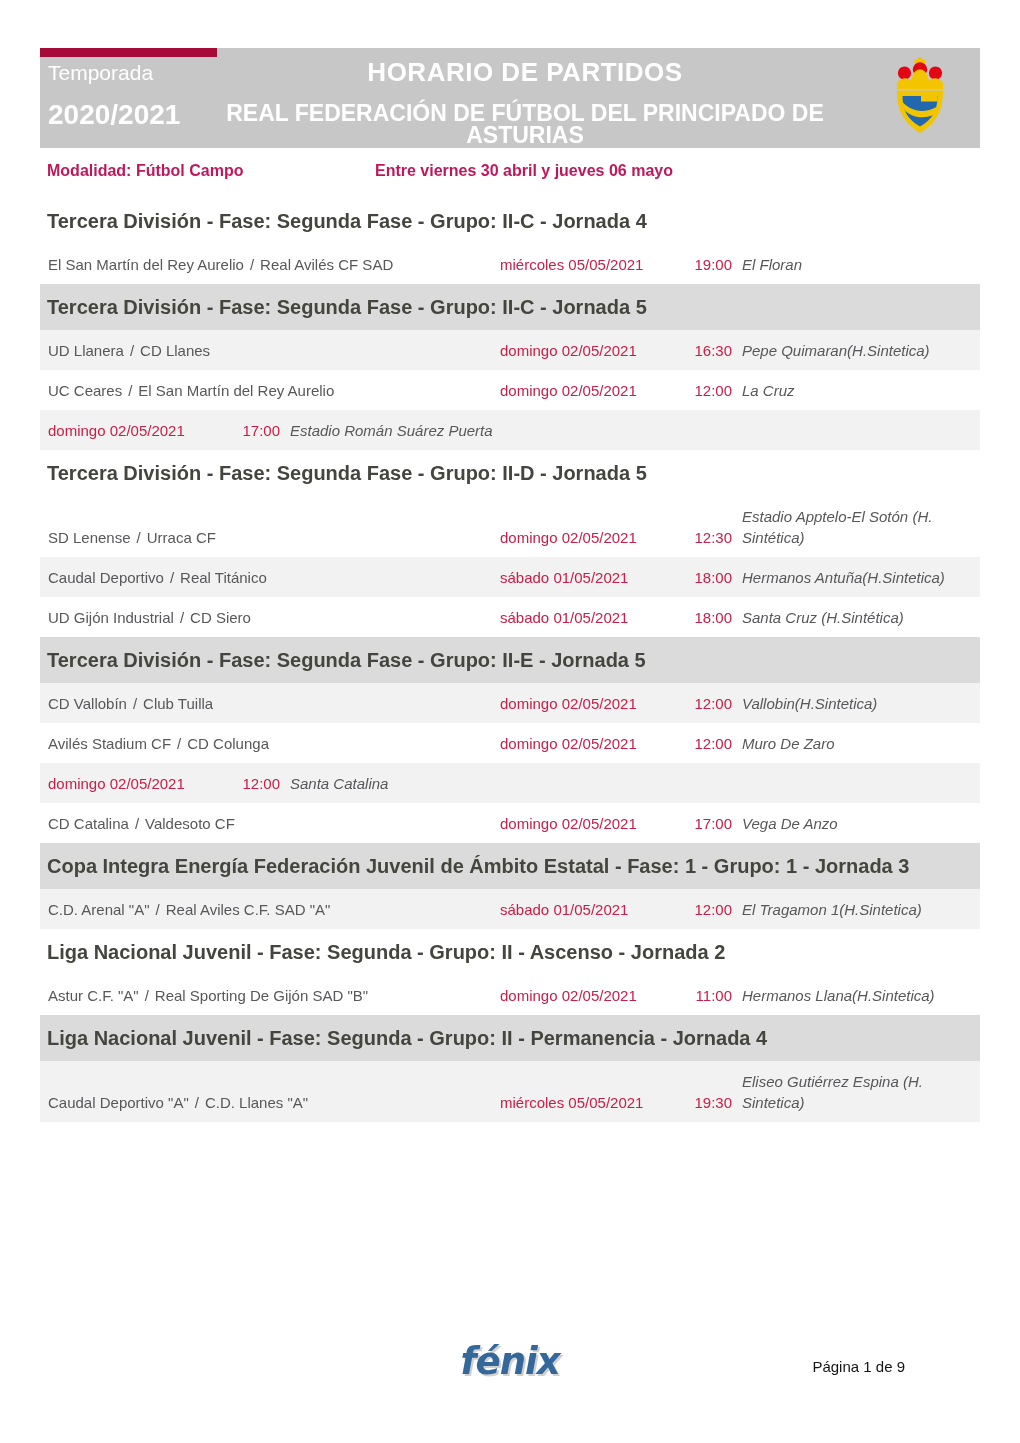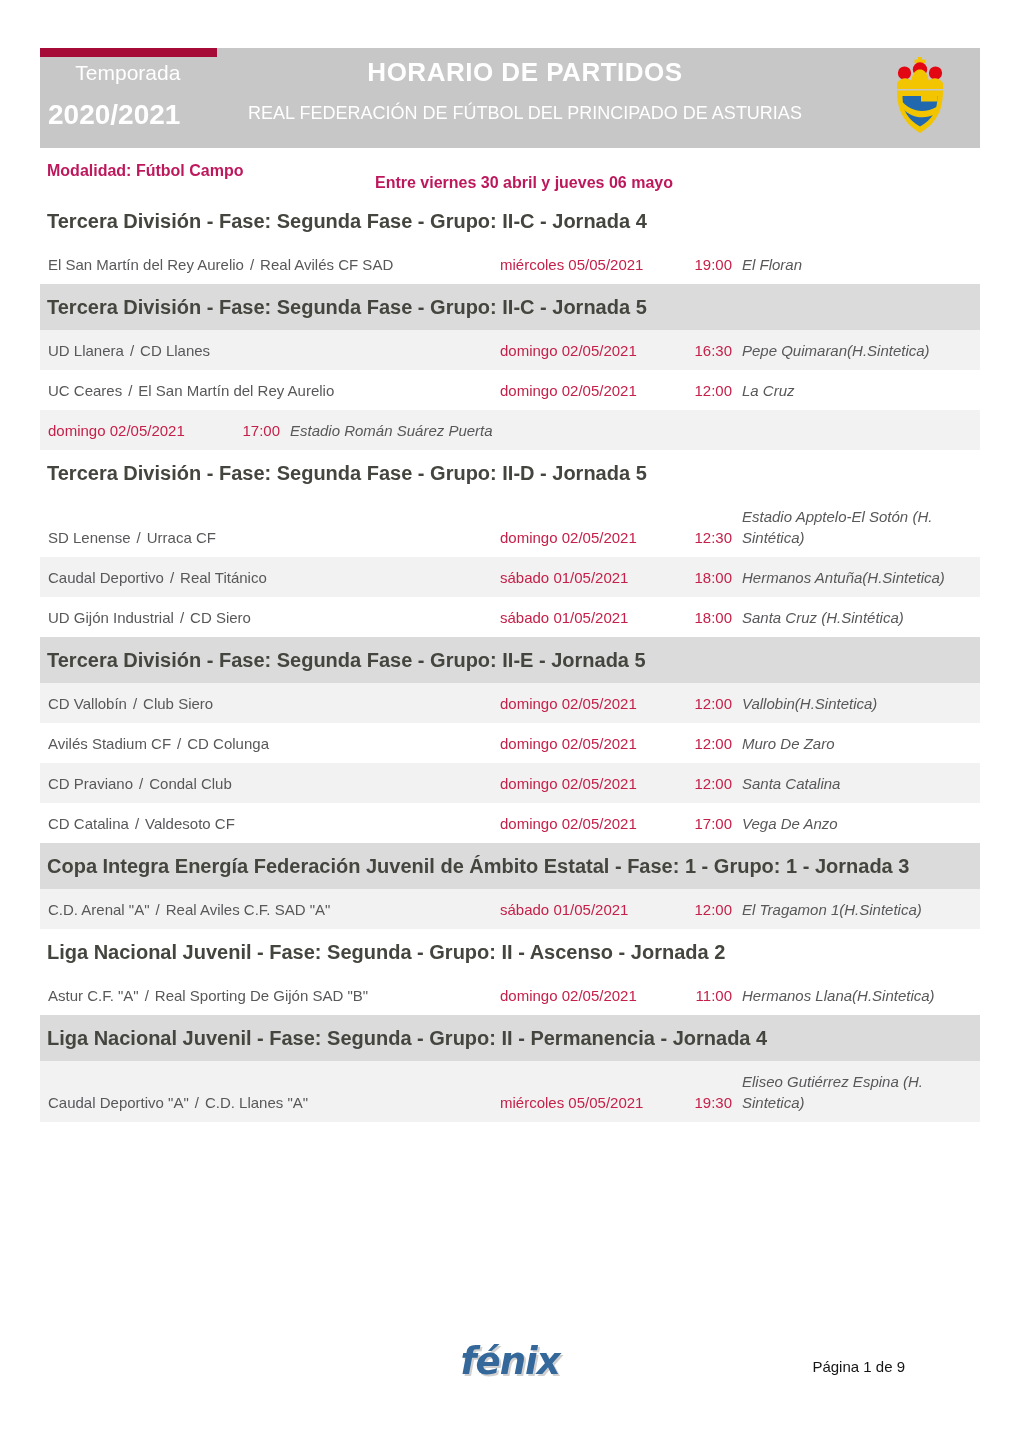--- a/index.html
+++ b/index.html
@@ -10,36 +10,36 @@
   }
   .page{position:absolute;inset:0;}
 
   
   .report-header{
     position:absolute;left:40px;top:48px;width:940px;height:100px;
     background:#C7C7C7;
   }
   .accent-bar{position:absolute;left:0;top:0;width:177px;height:9px;background:#A60A37;}
   .season{position:absolute;left:8px;top:12px;color:#ffffff;}
-  .season-label{font-size:21px;font-weight:400;line-height:26px;text-align:right;}
+  .season-label{font-size:21px;font-weight:400;line-height:26px;}
   .season-value{font-size:28px;font-weight:700;line-height:34px;margin-top:12px;}
   .head-center{
     position:absolute;left:180px;right:150px;top:8px;text-align:center;color:#ffffff;
   }
   .report-title{font-size:26px;font-weight:700;line-height:32px;letter-spacing:.5px;}
-  .report-subtitle{font-size:18px;font-weight:400;line-height:22px;margin-top:14px;}
+  .report-subtitle{font-size:23px;font-weight:700;line-height:22px;margin-top:14px;}
   .crest{position:absolute;right:28px;top:9px;width:64px;height:82px;}
 
   
   .meta{
     position:absolute;left:40px;top:162px;width:940px;height:22px;
     font-size:16px;font-weight:700;color:#be185d;padding-left:0;
   }
   .meta .modality{position:absolute;left:7px;top:0;}
-  .meta .range{position:absolute;left:335px;top:12px;}
+  .meta .range{position:absolute;left:335px;top:0;}
 
   
   .schedule{position:absolute;left:40px;top:198px;width:940px;}
   .section-heading{
     font-size:20px;font-weight:700;color:#45453F;line-height:26px;
     padding:10px 8px 10px 7px;
   }
   .section-heading.shaded{background:#DBDBDB;}
   .match-row{
     display:flex;align-items:flex-end;
@@ -145,33 +145,32 @@
         <div class="cell-venue">Hermanos Antuña(H.Sintetica)</div>
       </div>
       <div class="match-row">
         <div class="cell-teams"><span>UD Gijón Industrial</span><span class="slash">/</span><span>CD Siero</span></div>
         <div class="cell-date">sábado 01/05/2021</div>
         <div class="cell-time">18:00</div>
         <div class="cell-venue">Santa Cruz (H.Sintética)</div>
       </div>
       <div class="section-heading shaded">Tercera División - Fase: Segunda Fase - Grupo: II-E - Jornada 5</div>
       <div class="match-row shaded">
-        <div class="cell-teams"><span>CD Vallobín</span><span class="slash">/</span><span>Club Siero</span></div>
+        <div class="cell-teams"><span>CD Vallobín</span><span class="slash">/</span><span>Club Tuilla</span></div>
         <div class="cell-date">domingo 02/05/2021</div>
         <div class="cell-time">12:00</div>
         <div class="cell-venue">Vallobin(H.Sintetica)</div>
       </div>
       <div class="match-row">
         <div class="cell-teams"><span>Avilés Stadium CF</span><span class="slash">/</span><span>CD Colunga</span></div>
         <div class="cell-date">domingo 02/05/2021</div>
         <div class="cell-time">12:00</div>
         <div class="cell-venue">Muro De Zaro</div>
       </div>
       <div class="match-row shaded">
-        <div class="cell-teams"><span>CD Praviano</span><span class="slash">/</span><span>Condal Club</span></div>
         <div class="cell-date">domingo 02/05/2021</div>
         <div class="cell-time">12:00</div>
         <div class="cell-venue">Santa Catalina</div>
       </div>
       <div class="match-row">
         <div class="cell-teams"><span>CD Catalina</span><span class="slash">/</span><span>Valdesoto CF</span></div>
         <div class="cell-date">domingo 02/05/2021</div>
         <div class="cell-time">17:00</div>
         <div class="cell-venue">Vega De Anzo</div>
       </div>

